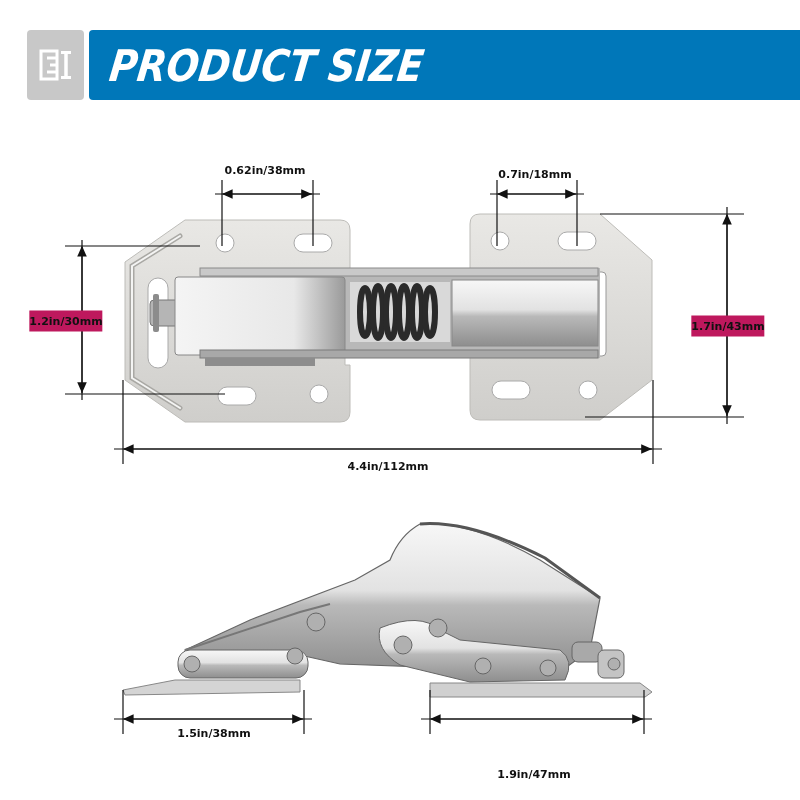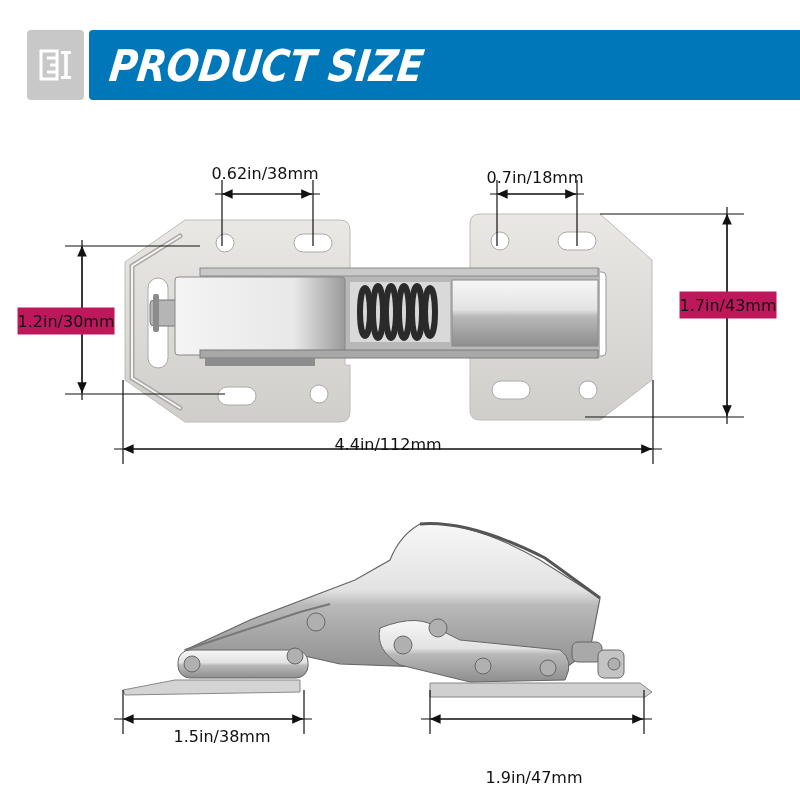--- a/index.html
+++ b/index.html
@@ -1,20 +1,20 @@
 <!DOCTYPE html>
 <html><head>
 <meta charset="utf-8">
 <style>
   html, body { margin:0; padding:0; background:#ffffff; }
   body { width:800px; height:800px; position:relative; overflow:hidden; font-family:"DejaVu Sans", sans-serif; }
   .icon-box { position:absolute; left:27px; top:30px; width:57px; height:70px; background:#c8c8c8; border-radius:4px; display:flex; align-items:center; justify-content:center; }
   .title-bar { position:absolute; left:89px; top:30px; width:711px; height:70px; background:#0077b9; border-radius:4px 0 0 4px; }
   .title-text { position:absolute; left:24px; top:10px; font-family:"DejaVu Sans", sans-serif; font-weight:bold; font-style:italic; font-size:38px; color:#ffffff; letter-spacing:0px; transform:scaleY(1.15) skewX(-8deg); transform-origin:left top; line-height:46px; }
-  .dim-label { position:absolute; font-family:"DejaVu Sans", sans-serif; font-weight:normal; font-size:16px; color:#111; white-space:nowrap; transform:translateX(-50%); }
+  .dim-label { position:absolute; font-family:"DejaVu Sans", sans-serif; font-weight:bold; font-size:11px; color:#111; white-space:nowrap; transform:translateX(-50%); }
   .dim-label.vert { transform:translate(-50%,-50%); background:#be185d; padding:4px 0; }
   svg.art { position:absolute; left:0; top:0; }
 </style>
 </head>
 <body>
 
 <div class="icon-box">
   <svg width="40" height="40" viewBox="0 0 40 40">
     <rect x="5" y="6" width="16" height="28" fill="none" stroke="#fff" stroke-width="3"></rect>
     <line x1="11" y1="13" x2="21" y2="13" stroke="#fff" stroke-width="3"></line>
@@ -159,16 +159,16 @@
     <line x1="430" y1="690" x2="430" y2="734"></line>
     <line x1="644" y1="690" x2="644" y2="734"></line>
     <line x1="421" y1="719" x2="652" y2="719"></line>
     <line x1="431" y1="719" x2="643" y2="719" marker-start="url(#arrowStart)" marker-end="url(#arrowEnd)"></line>
   </g>
 </svg>
 
 <div class="dim-label" style="left:265px; top:164px;">0.62in/38mm</div>
 <div class="dim-label" style="left:535px; top:168px;">0.7in/18mm</div>
 <div class="dim-label vert" style="left:66px; top:321px;">1.2in/30mm</div>
-<div class="dim-label vert" style="left:728px; top:305px;">1.7in/43mm</div>
-<div class="dim-label" style="left:388px; top:435px;">4.4in/112mm</div>
-<div class="dim-label" style="left:222px; top:727px;">1.5in/38mm</div>
+<div class="dim-label vert" style="left:728px; top:326px;">1.7in/43mm</div>
+<div class="dim-label" style="left:388px; top:460px;">4.4in/112mm</div>
+<div class="dim-label" style="left:214px; top:727px;">1.5in/38mm</div>
 <div class="dim-label" style="left:534px; top:768px;">1.9in/47mm</div>
 
 </body></html>

